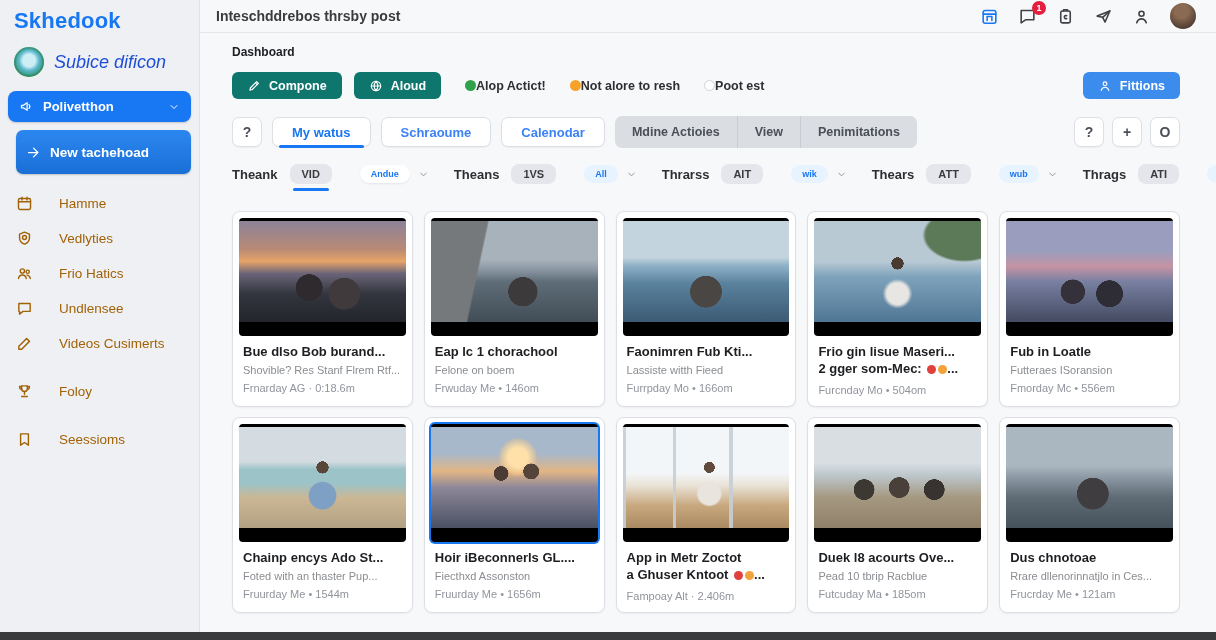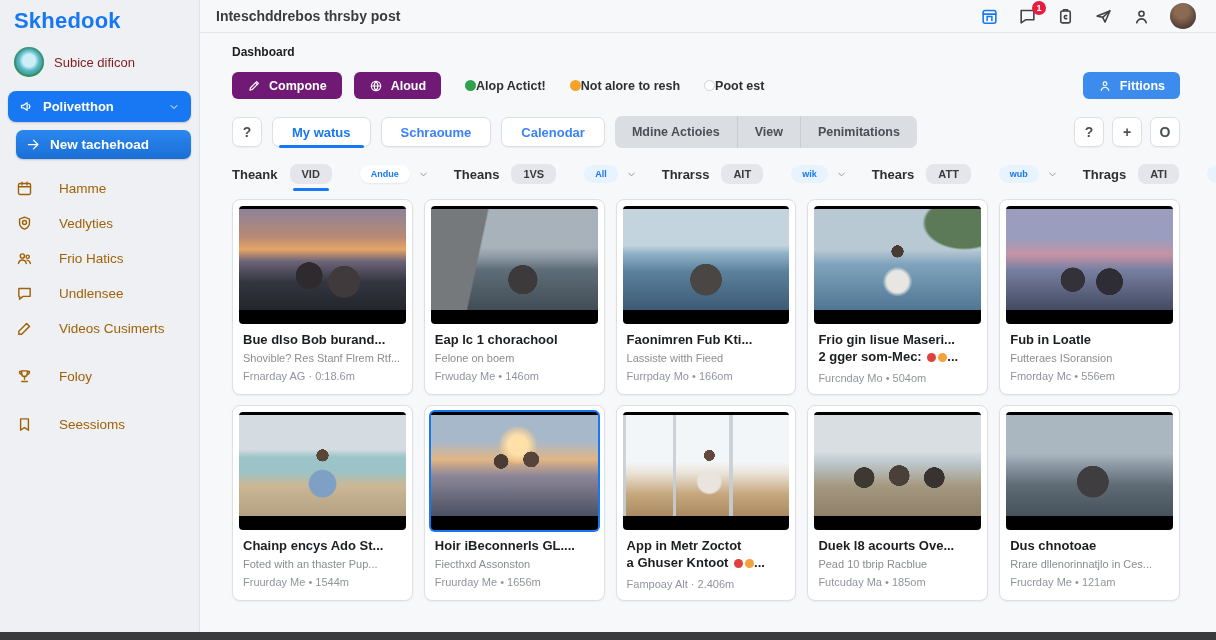--- a/index.html
+++ b/index.html
@@ -6,25 +6,25 @@
   body{width:1216px;height:640px;overflow:hidden;font-family:"Liberation Sans",sans-serif;}
   .app{display:flex;width:1216px;height:640px;position:relative;background:#f7f8fa;}
 
   
   .sidebar{width:200px;flex:none;background:#eef0f3;border-right:1px solid #dfe2e6;box-sizing:border-box;padding-top:8px;}
   .logo{color:#1877f2;font-size:22px;font-weight:bold;padding:0 14px;letter-spacing:.2px;}
   .workspace{display:flex;align-items:center;gap:10px;padding:13px 14px 8px;}
   .ws-avatar{width:30px;height:30px;border-radius:50%;flex:none;
     background:radial-gradient(circle at 50% 45%,#cdeef5 0 28%,#58b7c9 46%,#2f8f63 76%,#2d7f55);
     box-shadow:inset 0 0 0 2px rgba(40,120,70,.35);}
-  .ws-name{color:#7f1d1d;font-size:13px;}
+  .ws-name{color:#1d4ed8;font-size:18px;font-style:italic;}
   .selector{margin:6px 8px 8px;background:#1877f2;color:#fff;border-radius:8px;height:31px;display:flex;align-items:center;gap:9px;padding:0 11px;font-weight:bold;font-size:13px;box-shadow:0 1px 2px rgba(0,0,0,.18);cursor:pointer;}
   .selector .chev{margin-left:auto;display:flex;}
   .selector .chev svg{width:12px;height:12px;}
-  .active-item{margin:2px 8px 12px 16px;background:linear-gradient(180deg,#2b87f0,#1a6fd6);color:#fff;border-radius:7px;height:29px;display:flex;align-items:center;gap:9px;padding:0 10px;font-weight:bold;font-size:13.5px;box-shadow:0 1px 2px rgba(0,0,0,.2);cursor:pointer;}
+  .active-item{margin:2px 8px 12px 16px;background:linear-gradient(180deg,#2b87f0,#1a6fd6);color:#fff;border-radius:7px;height:44px;display:flex;align-items:center;gap:9px;padding:0 10px;font-weight:bold;font-size:13.5px;box-shadow:0 1px 2px rgba(0,0,0,.2);cursor:pointer;}
   .nav-item{display:flex;align-items:center;gap:26px;padding:9px 16px;color:#a16207;font-size:13.5px;cursor:pointer;}
   .nav-item.spaced{margin-top:13px;}
   .icon{display:inline-flex;align-items:center;justify-content:center;}
   .nav-item .icon svg{width:17px;height:17px;}
   .selector .icon svg,.active-item .icon svg{width:15px;height:15px;}
 
   
   .main{flex:1;display:flex;flex-direction:column;min-width:0;background:#f7f8fa;}
   .topbar{height:32px;flex:none;display:flex;align-items:center;padding:0 20px 0 16px;border-bottom:1px solid #e4e6ea;}
   .topbar-title{font-weight:bold;color:#3a3b3c;font-size:14px;}
@@ -35,41 +35,41 @@
   .badge{position:absolute;top:-6px;right:-9px;background:#e41e3f;color:#fff;border-radius:50%;width:14px;height:14px;font-size:9px;display:flex;align-items:center;justify-content:center;font-weight:bold;}
   .avatar{width:26px;height:26px;border-radius:50%;cursor:pointer;
     background:radial-gradient(circle at 45% 32%,#8a6a52 0 30%,#5d463a 65%,#332823);}
 
   
   .content{flex:1;padding:8px 36px 0 32px;box-sizing:border-box;overflow:hidden;}
   .page-title{font-size:12px;font-weight:bold;margin:4px 0 13px;color:#1c1e21;}
   .action-row{display:flex;align-items:center;margin-bottom:17px;}
   .btn{display:inline-flex;align-items:center;gap:8px;height:27px;padding:0 15px;border-radius:6px;border:none;font-weight:bold;font-size:12.5px;font-family:inherit;cursor:pointer;}
   .btn svg{width:14px;height:14px;}
-  .btn.primary{background:#701a75;color:#fff;}
+  .btn.primary{background:#0f766e;color:#fff;}
   .btn.light{background:#3c8cee;color:#fff;}
   .btn + .btn{margin-left:12px;}
   .legend{display:flex;align-items:center;gap:24px;margin-left:24px;}
   .legend-item{display:flex;align-items:center;gap:0;font-size:12.5px;font-weight:bold;color:#2d2f33;}
   .dot{width:11px;height:11px;border-radius:50%;flex:none;}
   .dot.empty{background:#fff;border:1.5px solid #cfd3d8;box-sizing:border-box;}
   .action-spacer{flex:1;}
   .header-actions{display:flex;gap:14px;}
 
   .tabs-row{display:flex;align-items:center;gap:10px;margin-bottom:13px;}
   .sq-btn{width:30px;height:30px;border-radius:7px;border:1px solid #dcdfe4;background:#fff;color:#4b4f56;font-size:14px;display:flex;align-items:center;justify-content:center;font-weight:bold;cursor:pointer;font-family:inherit;box-shadow:0 1px 1px rgba(0,0,0,.04);}
   .tab{height:30px;padding:0 19px;border-radius:7px;border:1px solid #dcdfe4;background:#fff;color:#3b82f6;font-size:13px;display:flex;align-items:center;position:relative;font-weight:600;cursor:pointer;font-family:inherit;box-shadow:0 1px 1px rgba(0,0,0,.04);}
   .tab.active{color:#1877f2;font-weight:bold;}
   .tab.active::after{content:"";position:absolute;left:6px;right:6px;bottom:-2px;height:3px;background:#1877f2;border-radius:2px;}
   .segmented{display:flex;height:32px;background:#dadde1;border-radius:7px;overflow:hidden;margin-left:0;}
   .seg-item{padding:0 17px;display:flex;align-items:center;font-size:12.5px;color:#4b4f56;border-right:1px solid #c9cdd3;font-weight:600;cursor:pointer;}
   .seg-item:last-child{border-right:none;}
   .tabs-spacer{flex:1;}
 
-  .filter-row{display:flex;align-items:center;margin-bottom:12px;height:26px;}
+  .filter-row{display:flex;align-items:center;margin-bottom:24px;height:26px;}
   .f-label{font-weight:bold;font-size:13px;color:#2d2f33;margin-right:12px;}
   .f-pill{background:#e4e6eb;border-radius:8px;padding:4px 12px;font-size:11px;font-weight:bold;color:#3a3b3c;position:relative;margin-right:28px;cursor:pointer;}
   .f-pill.active::after{content:"";position:absolute;left:3px;right:3px;bottom:-7px;height:3px;background:#1877f2;border-radius:2px;}
   .f-mini{background:#e7f3ff;color:#1877f2;border-radius:10px;padding:4px 11px;font-size:9px;font-weight:bold;margin-right:8px;cursor:pointer;}
   .f-mini.white{background:#fff;box-shadow:0 1px 2px rgba(0,0,0,.08);}
   .f-chev{color:#8a8d91;margin-right:25px;display:flex;cursor:pointer;}
   .f-chev svg{width:11px;height:11px;}
 
   
   .grid{display:grid;grid-template-columns:repeat(5,1fr);gap:10px 11px;}

